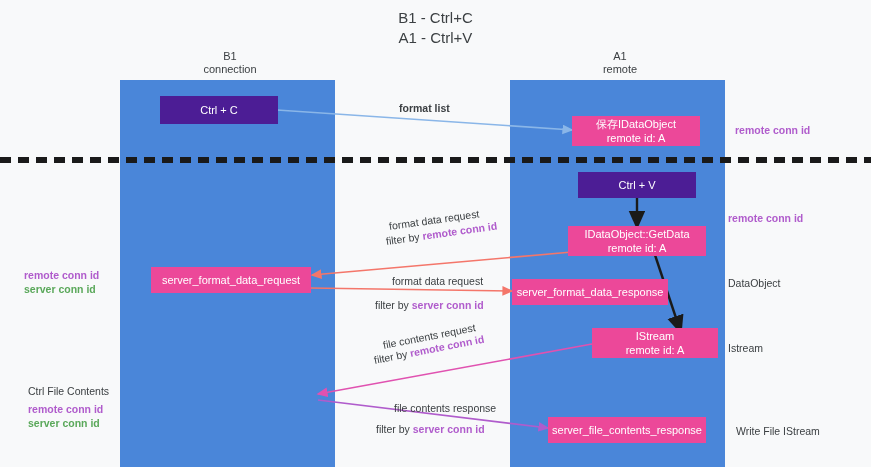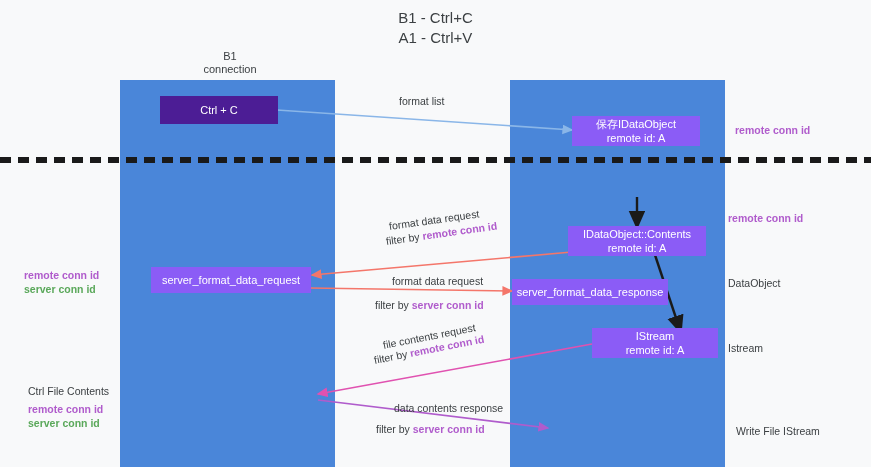--- a/index.html
+++ b/index.html
@@ -26,21 +26,21 @@
     font-size:15px;line-height:20px;color:#3c4043;white-space:pre-line;
   }
 
   .node{
     position:absolute;box-sizing:border-box;
     display:flex;align-items:center;justify-content:center;
     text-align:center;color:#ffffff;font-size:11px;line-height:14px;
     white-space:pre-line;padding:2px 4px;
   }
   .node.green{background:#4c1d95;}
-  .node.orange{background:#8b5cf6;}
+  .node.orange{background:#ec4899;}
 
   .lbl{
     position:absolute;font-size:10.5px;line-height:14px;color:#3c4043;
     white-space:nowrap;
   }
   .lbl.purple{color:#b05ccc;font-weight:bold;}
   .lbl.green{color:#5aa85a;font-weight:bold;}
   .lbl.rot-a{transform:rotate(-8deg);transform-origin:left center;}
   .lbl.rot-b{transform:rotate(-11deg);transform-origin:left center;}
   .inline-purple{color:#b05ccc;font-weight:bold;}
@@ -49,20 +49,22 @@
 </head>
 <body>
 
 <div id="canvas">
 
   <div class="title">B1 - Ctrl+C
 A1 - Ctrl+V</div>
 
   <div class="col-head" style="left:130px;top:50px;width:200px;">B1
 connection</div>
+  <div class="col-head" style="left:520px;top:50px;width:200px;">A1
+remote</div>
 
   <div class="lane lane-b1"></div>
   <div class="lane lane-a1"></div>
 
   <svg class="overlay">
     <defs>
       <marker id="ar-blue" markerWidth="7" markerHeight="7" refX="6" refY="3" orient="auto">
         <path d="M0,0 L7,3 L0,6 z" fill="#8ab6e8"></path>
       </marker>
       <marker id="ar-red" markerWidth="7" markerHeight="7" refX="6" refY="3" orient="auto">
@@ -94,45 +96,47 @@
     <line x1="592" y1="344" x2="318" y2="394" stroke="#e052b0" stroke-width="1.6" marker-end="url(#ar-magenta)"></line>
 
     <line x1="318" y1="400" x2="548" y2="428" stroke="#b05ccc" stroke-width="1.6" marker-end="url(#ar-purple)"></line>
   </svg>
 
   <div class="node green" style="left:160px;top:96px;width:118px;height:28px;">Ctrl + C</div>
 
   <div class="node orange" style="left:572px;top:116px;width:128px;height:30px;">保存IDataObject
 remote id: A</div>
 
+  <div class="node green" style="left:578px;top:172px;width:118px;height:26px;">Ctrl + V</div>
 
-  <div class="node orange" style="left:568px;top:226px;width:138px;height:30px;">IDataObject::Contents
+  <div class="node orange" style="left:568px;top:226px;width:138px;height:30px;">IDataObject::GetData
 remote id: A</div>
 
   <div class="node orange" style="left:512px;top:279px;width:156px;height:26px;">server_format_data_response</div>
 
   <div class="node orange" style="left:151px;top:267px;width:160px;height:26px;">server_format_data_request</div>
 
   <div class="node orange" style="left:592px;top:328px;width:126px;height:30px;">IStream
 remote id: A</div>
 
 
+  <div class="node orange" style="left:548px;top:417px;width:158px;height:26px;">server_file_contents_response</div>
 
-  <div class="lbl" style="left:399px;top:94px;">format list</div>
+  <div class="lbl" style="left:399px;top:101px;font-weight:bold;">format list</div>
 
   <div class="lbl rot-a" style="left:389px;top:219px;">format data request</div>
   <div class="lbl rot-a" style="left:386px;top:234px;"><span>filter by </span><span class="inline-purple">remote conn id</span></div>
 
   <div class="lbl" style="left:392px;top:274px;">format data request</div>
   <div class="lbl" style="left:375px;top:298px;"><span>filter by </span><span class="inline-purple">server conn id</span></div>
 
   <div class="lbl rot-b" style="left:383px;top:338px;">file contents request</div>
   <div class="lbl rot-b" style="left:374px;top:353px;"><span>filter by </span><span class="inline-purple">remote conn id</span></div>
 
-  <div class="lbl" style="left:394px;top:401px;">data contents response</div>
+  <div class="lbl" style="left:394px;top:401px;">file contents response</div>
   <div class="lbl" style="left:376px;top:422px;"><span>filter by </span><span class="inline-purple">server conn id</span></div>
 
   <div class="lbl purple" style="left:735px;top:123px;">remote conn id</div>
   <div class="lbl purple" style="left:728px;top:211px;">remote conn id</div>
   <div class="lbl" style="left:728px;top:236px;margin-top:40px;">DataObject</div>
   <div class="lbl" style="left:728px;top:341px;">Istream</div>
   <div class="lbl" style="left:736px;top:424px;">Write File IStream</div>
 
   <div class="lbl purple" style="left:24px;top:268px;">remote conn id</div>
   <div class="lbl green" style="left:24px;top:282px;">server conn id</div>

